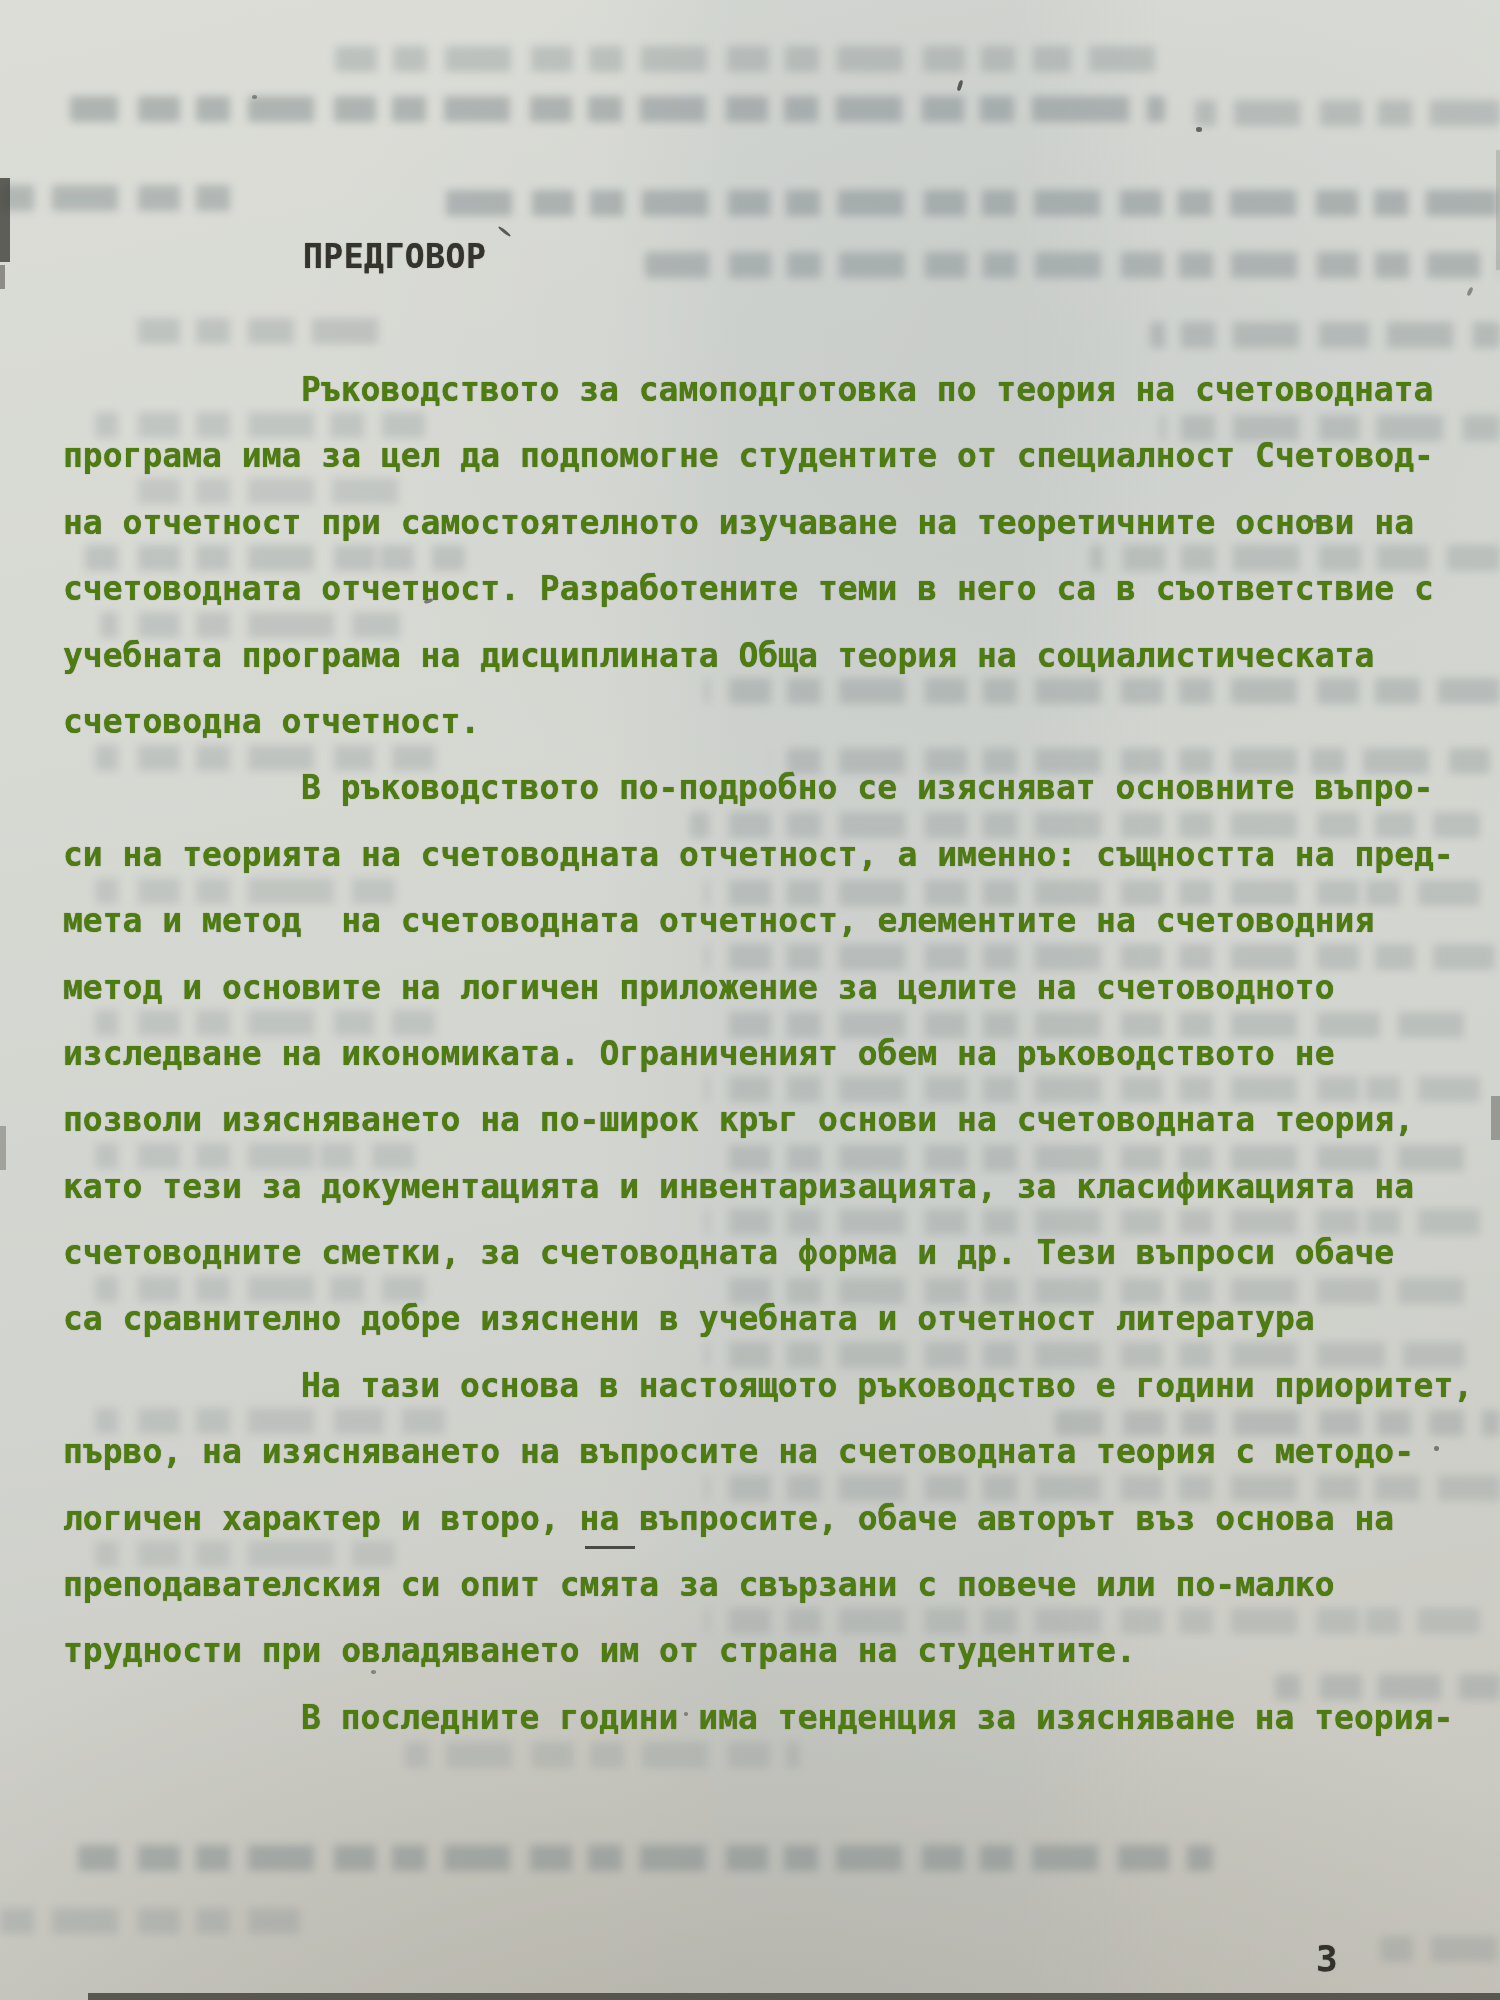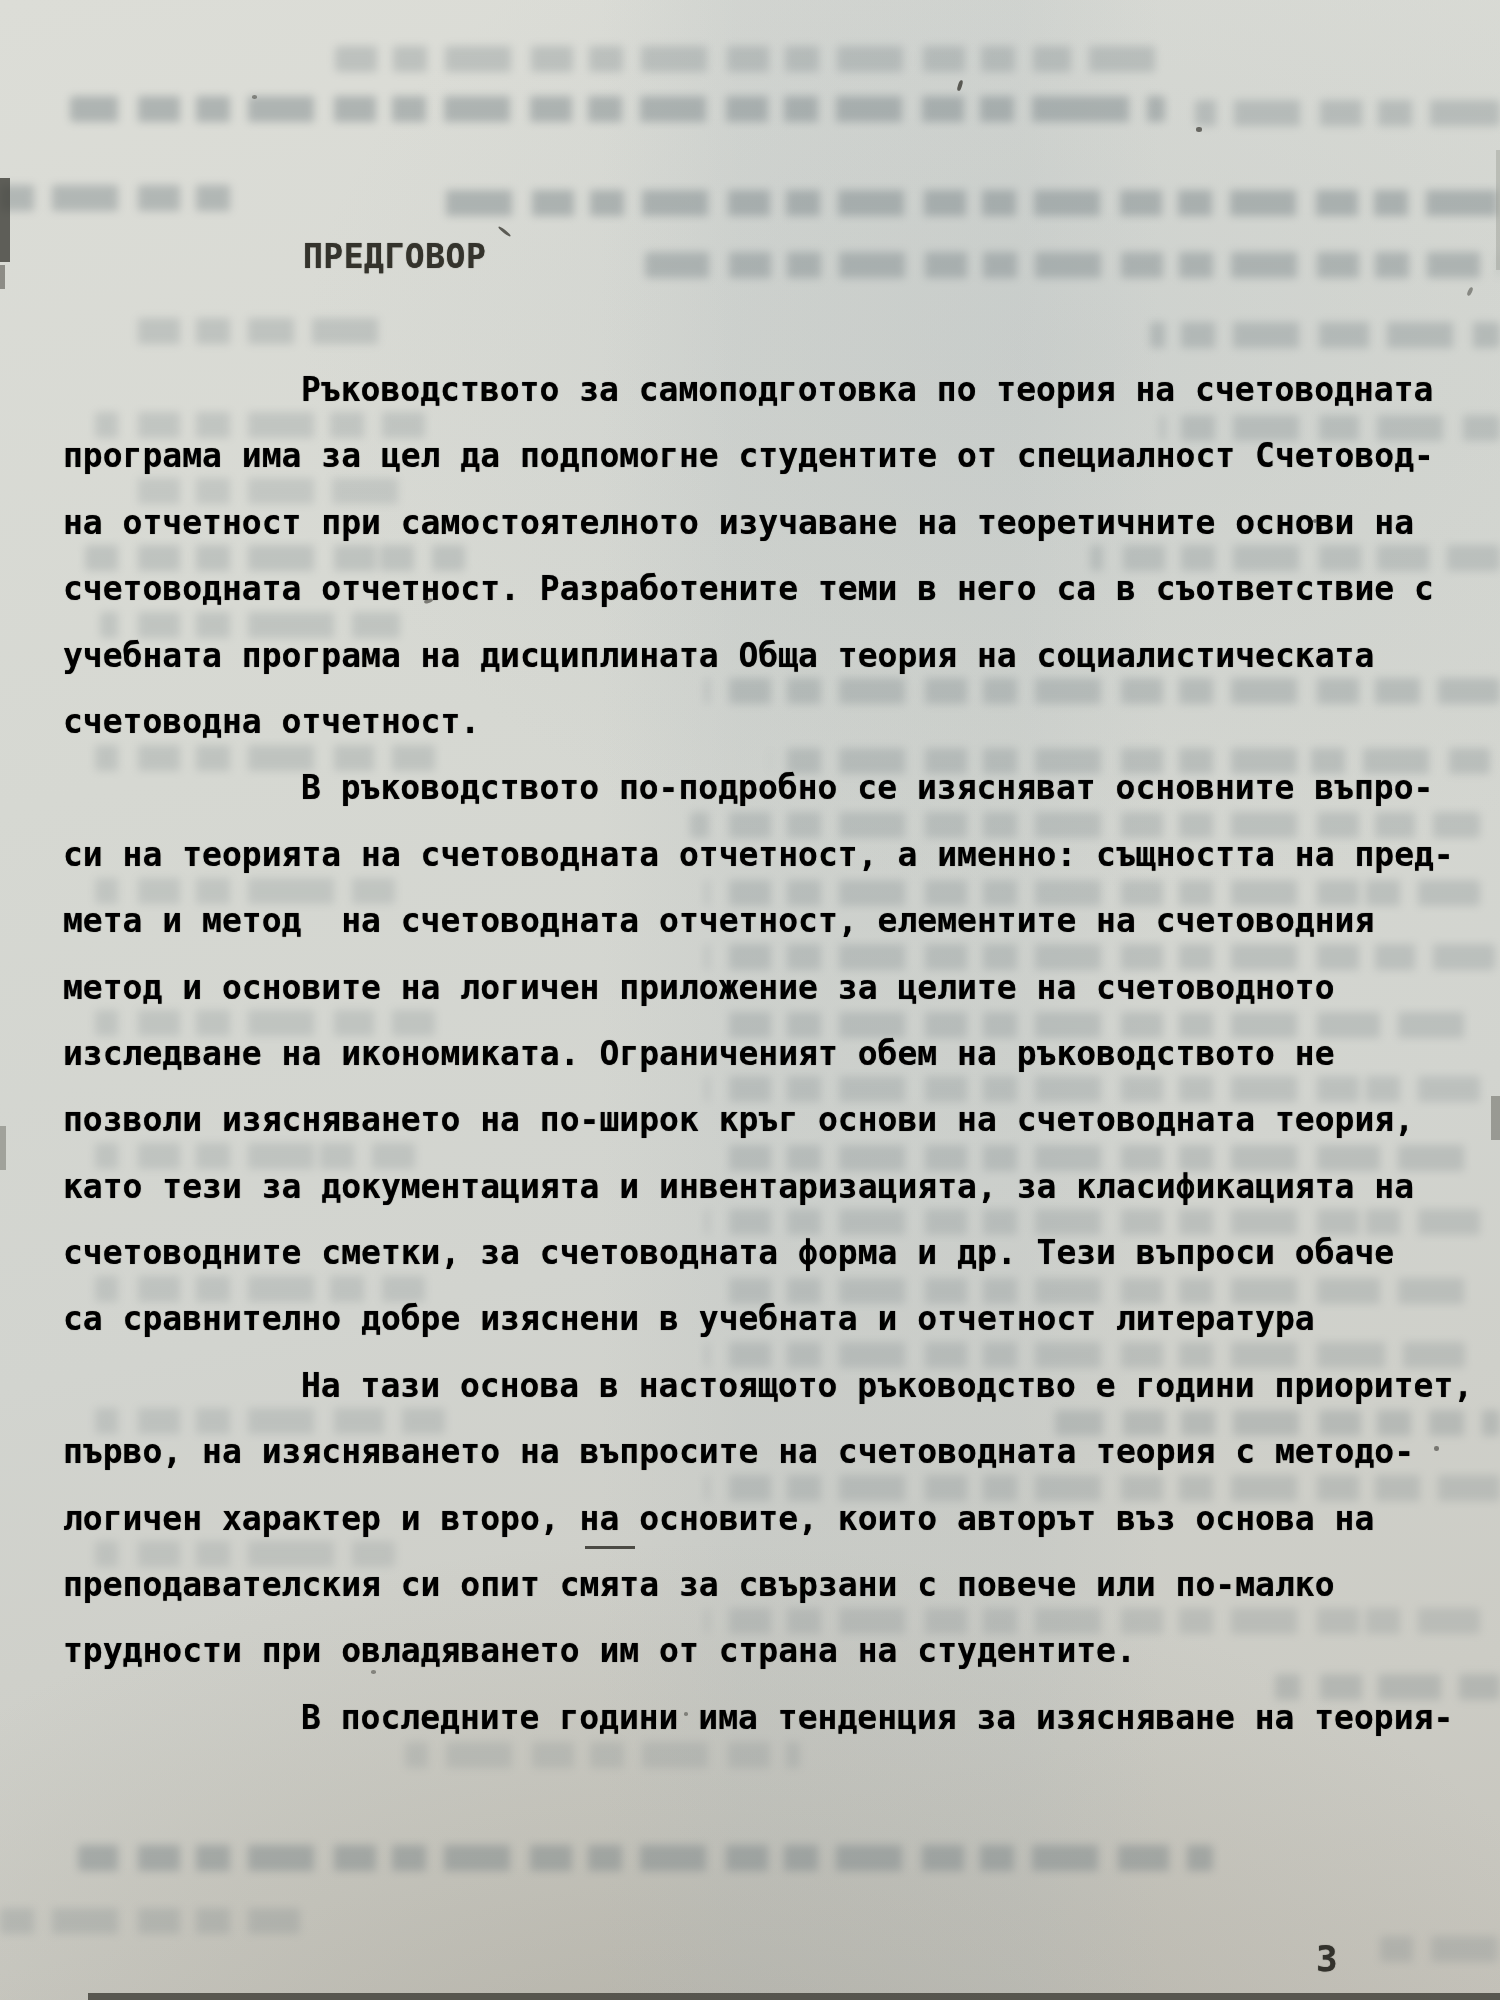--- a/index.html
+++ b/index.html
@@ -15,21 +15,21 @@
     position:absolute;left:600px;top:0;width:560px;height:100%;
     background:linear-gradient(90deg,rgba(168,178,182,0) 0%,rgba(168,178,182,0.15) 25%,rgba(168,178,182,0.15) 75%,rgba(168,178,182,0) 100%);
   }
   .heading{
     position:absolute;left:303px;top:230px;height:54px;line-height:54px;
     font-size:33px;font-weight:bold;color:#34332c;
     text-shadow:0 0 1px rgba(45,44,38,0.75);letter-spacing:0.5px;white-space:pre;
   }
   #text-block{
     position:absolute;left:63px;top:357px;width:1425px;
-    color:#000000;text-shadow:0 0 1px rgba(45,44,38,0.7);
+    color:#4d7c0f;text-shadow:0 0 1px rgba(45,44,38,0.7);
     font-size:33px;font-weight:bold;
   }
   .line{height:66.4px;line-height:66.4px;white-space:pre;}
   .indent{padding-left:238px;}
   .pagenum{
     position:absolute;left:1316px;top:1932px;height:54px;line-height:54px;
     font-size:36px;font-weight:bold;color:#33322c;text-shadow:0 0 1px rgba(45,44,38,0.7);
   }
   .ghost{
     position:absolute;height:26px;filter:blur(4px);border-radius:4px;
@@ -107,21 +107,21 @@
       <div class="line">метод и основите на логичен приложение за целите на счетоводното</div>
       <div class="line">изследване на икономиката. Ограниченият обем на ръководството не</div>
       <div class="line">позволи изясняването на по-широк кръг основи на счетоводната теория,</div>
       <div class="line">като тези за документацията и инвентаризацията, за класификацията на</div>
       <div class="line">счетоводните сметки, за счетоводната форма и др. Тези въпроси обаче</div>
       <div class="line">са сравнително добре изяснени в учебната и отчетност литература</div>
     </div>
     <div>
       <div class="line indent">На тази основа в настоящото ръководство е години приоритет,</div>
       <div class="line">първо, на изясняването на въпросите на счетоводната теория с методо-</div>
-      <div class="line">логичен характер и второ, на основите, които авторът въз основа на</div>
+      <div class="line">логичен характер и второ, на въпросите, обаче авторът въз основа на</div>
       <div class="line">преподавателския си опит смята за свързани с повече или по-малко</div>
       <div class="line">трудности при овладяването им от страна на студентите.</div>
     </div>
     <div>
       <div class="line indent">В последните години има тенденция за изясняване на теория-</div>
     </div>
   </div>
 
 <div class="pagenum">3</div>
 

